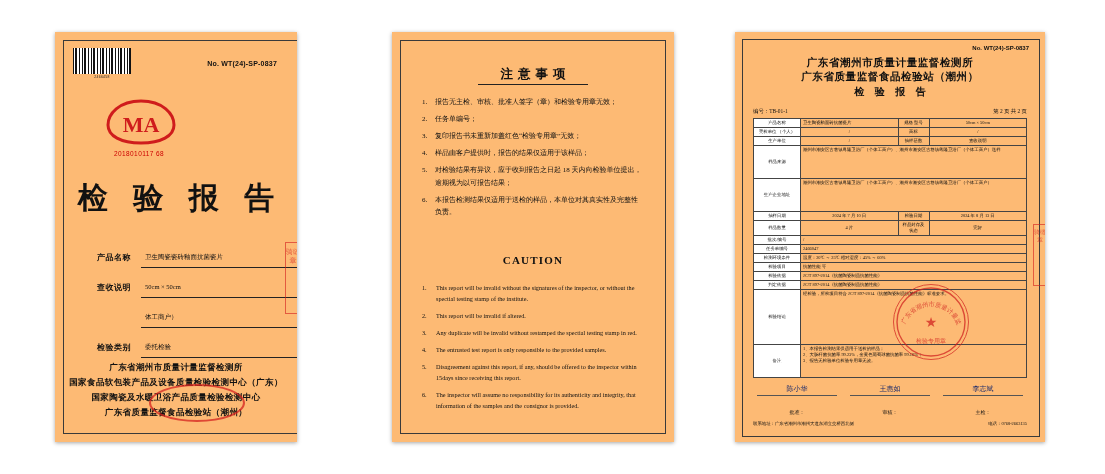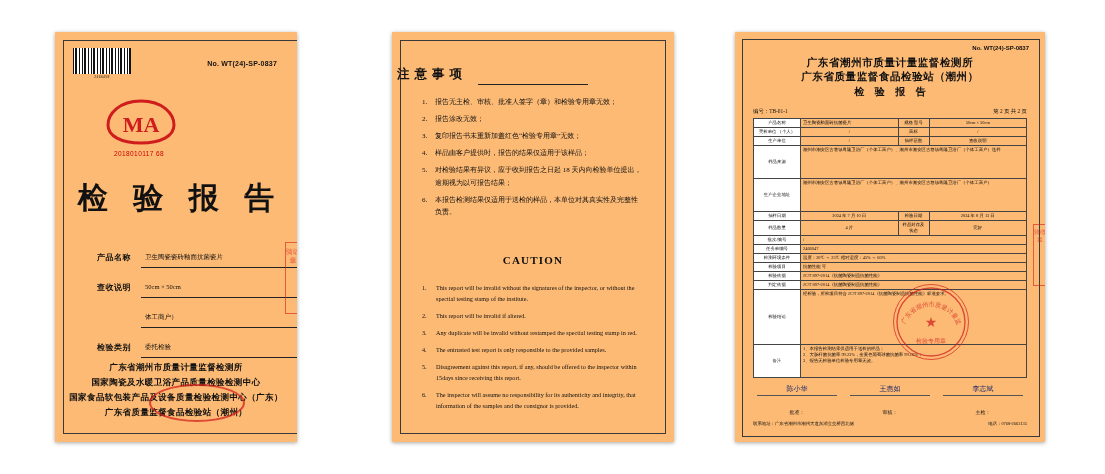--- a/index.html
+++ b/index.html
@@ -80,21 +80,21 @@
   .side-seal{
     position:absolute;right:-4px;top:210px;width:16px;height:72px;
     border:1px solid #d21c1c;color:#d21c1c;opacity:.6;
     font-size:7px;line-height:9px;text-align:center;padding-top:4px;box-sizing:border-box;
   }
 
   
   #page2{left:392px;top:32px;width:282px;height:410px;}
   #page2 .p2-frame{left:8px;top:8px;width:264px;height:392px;border:1px solid #3a3a3a;}
   .p2-title{
-    position:absolute;left:0;right:0;top:34px;text-align:left;
+    position:absolute;left:0;right:0;top:34px;text-align:center;
     font-family:"Liberation Serif", serif;
     font-size:12.5px;font-weight:bold;letter-spacing:5px;color:#111;text-indent:5px;
   }
   .p2-underline{
     position:absolute;left:86px;top:52px;width:110px;border-bottom:1px solid #222;
   }
   .cn-list{position:absolute;left:30px;top:64px;width:222px;}
   .cn-item{
     display:flex;font-family:"Liberation Serif", serif;
     font-size:7px;color:#111;line-height:12.5px;margin-bottom:4.5px;
@@ -228,42 +228,42 @@
       </div>
       <div class="p1-row">
         <span class="lbl">检验类别</span>
         <span class="val">委托检验</span>
         <span class="uline"></span>
       </div>
     </div>
 
     <div class="p1-foot">
       <div>广东省潮州市质量计量监督检测所</div>
+      <div>国家食品软包装产品及设备质量检验检测中心（广东）</div>
       <div>国家陶瓷及水暖卫浴产品质量检验检测中心</div>
-      <div>国家食品软包装产品及设备质量检验检测中心（广东）</div>
       <div>广东省质量监督食品检验站（潮州）</div>
     </div>
     <div class="p1-redstamp"></div>
     <div class="side-seal">骑缝章</div>
   </div>
 
   <div class="sheet" id="page2">
     <div class="inner-border p2-frame"></div>
 
     <div class="p2-title">注意事项</div>
     <div class="p2-underline"></div>
 
     <div class="cn-list">
       <div class="cn-item">
         <span class="num">1.</span>
         <span class="txt">报告无主检、审核、批准人签字（章）和检验专用章无效；</span>
       </div>
       <div class="cn-item">
         <span class="num">2.</span>
-        <span class="txt">报告涂改无效；</span>
+        <span class="txt">任务单编号；</span>
       </div>
       <div class="cn-item">
         <span class="num">3.</span>
         <span class="txt">复印报告书未重新加盖红色“检验专用章”无效；</span>
       </div>
       <div class="cn-item">
         <span class="num">4.</span>
         <span class="txt">样品由客户提供时，报告的结果仅适用于该样品；</span>
       </div>
       <div class="cn-item">

